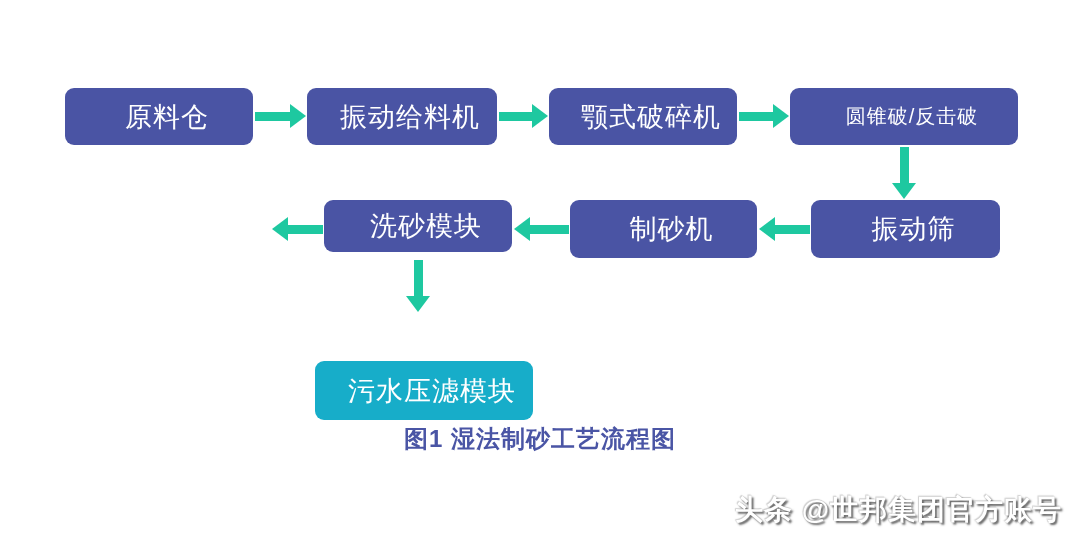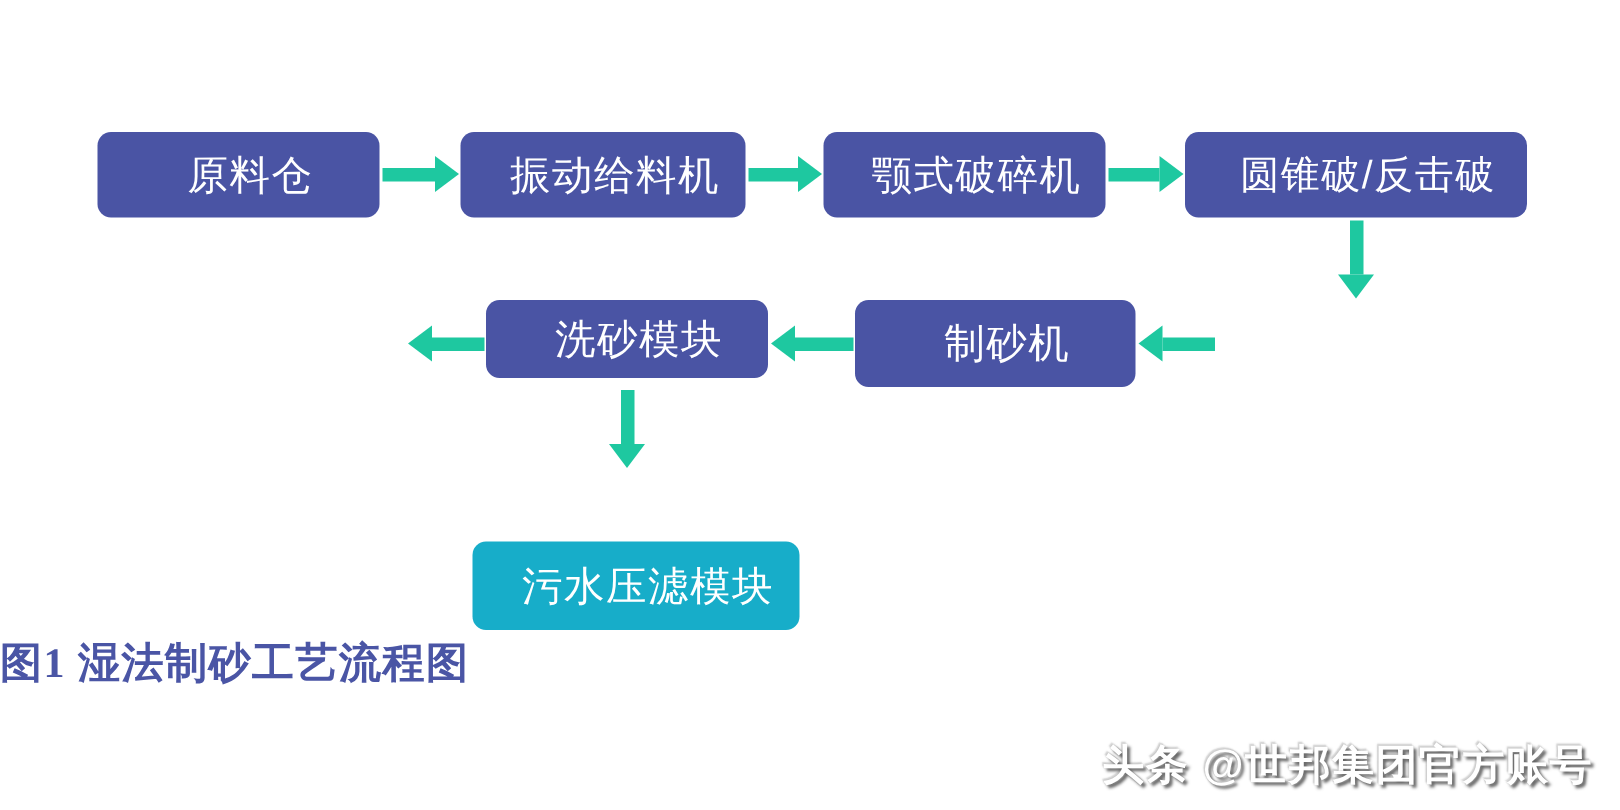--- a/index.html
+++ b/index.html
@@ -31,21 +31,21 @@
     letter-spacing: 1px;
     white-space: nowrap;
     padding-left: 16px;
   }
   .node.teal { background: var(--node-teal); margin-top: 48px; }
 
   
   .n-raw      { left: 65px;  top: 88px;  width: 188px; height: 57px; }
   .n-feeder   { left: 307px; top: 88px;  width: 190px; height: 57px; }
   .n-jaw      { left: 549px; top: 88px;  width: 188px; height: 57px; }
-  .n-cone     { left: 790px; top: 88px;  width: 228px; height: 57px; font-size: 26px; }
+  .n-cone     { left: 790px; top: 88px;  width: 228px; height: 57px; font-size: 20px; }
   .n-screen   { left: 811px; top: 200px; width: 189px; height: 58px; }
   .n-sandmk   { left: 570px; top: 200px; width: 187px; height: 58px; }
   .n-wash     { left: 324px; top: 200px; width: 188px; height: 52px; }
   .n-mmsand   { left: 83px;  top: 200px; width: 187px; height: 58px; }
   .n-sewage   { left: 315px; top: 313px; width: 218px; height: 59px; }
 
   
   .arrow-h {
     position: absolute;
     height: 24px;
@@ -86,26 +86,25 @@
   .a4 { left: 892px; top: 147px; height: 52px; }
   .a5 { left: 759px; top: 217px; width: 51px; }
   .a6 { left: 514px; top: 217px; width: 55px; }
   .a7 { left: 272px; top: 217px; width: 51px; }
   .a8 { left: 406px; top: 260px; height: 52px; }
 
   .caption {
     position: absolute;
     left: 0; right: 0;
     top: 423px;
-    text-align: left;
+    text-align: center;
     color: var(--caption);
-    font-size: 28px;
+    font-size: 24px;
     font-weight: bold;
     letter-spacing: 1px;
-    font-family: Liberation Serif, serif;
   }
   .watermark {
     position: absolute;
     right: 18px;
     top: 491px;
     font-size: 28px;
     font-weight: bold;
     letter-spacing: 1px;
     color: #ffffff;
     text-shadow:
@@ -118,20 +117,21 @@
 </head>
 <body>
 
 <div class="canvas">
 
   <div class="node n-raw">原料仓</div>
   <div class="node n-feeder">振动给料机</div>
   <div class="node n-jaw">颚式破碎机</div>
   <div class="node n-cone">圆锥破/反击破</div>
 
+  <div class="node n-screen">振动筛</div>
   <div class="node n-sandmk">制砂机</div>
   <div class="node n-wash">洗砂模块</div>
 
   <div class="node teal n-sewage">污水压滤模块</div>
 
   <div class="arrow-h a1">
     <div class="shaft"></div>
     <div class="head-r"></div>
   </div>
   <div class="arrow-h a2">

